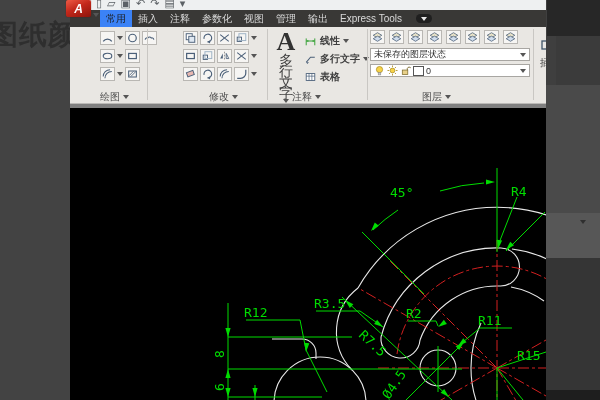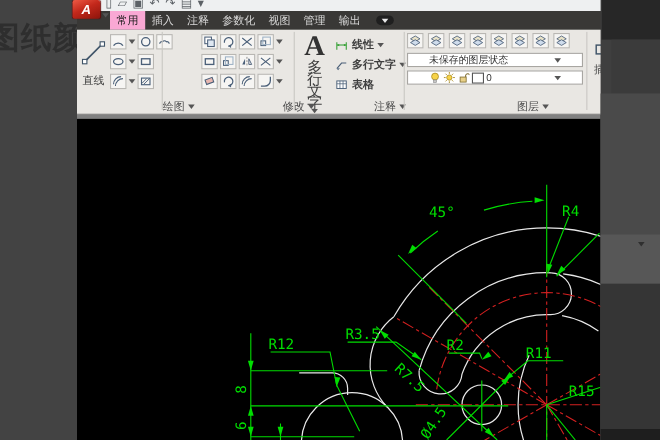--- a/index.html
+++ b/index.html
@@ -12,34 +12,34 @@
   .qat{position:absolute;left:26px;top:-4px;display:flex;gap:5px;color:#5c6166;font-size:11px;line-height:14px;}
   .qat span{display:inline-block;}
   #logo{position:absolute;left:66px;top:0;width:25px;height:17px;z-index:6;border-radius:2px;
         background:linear-gradient(155deg,#ef5a45 0%,#c3281b 45%,#8d140b 100%);
         color:#fff;font-weight:bold;font-style:italic;font-size:12px;display:flex;align-items:center;justify-content:center;
         box-shadow:0 0 1px #600;}
   #logo-caret{position:absolute;left:93px;top:3px;z-index:6;}
   
   #tabrow{position:absolute;left:70px;top:10px;width:486px;height:17px;background:#39383б;background:#393836;display:flex;align-items:stretch;padding-left:30px;box-sizing:border-box;}
   .tab{color:#d9d9d9;font-size:10px;padding:0 6px;display:flex;align-items:center;cursor:default;white-space:nowrap;}
-  .tab.active{background:#f9a8d4;color:#1b1b1b;}
+  .tab.active{background:#3b82f6;color:#1b1b1b;}
   .ribbon-toggle{margin-left:8px;align-self:center;width:16px;height:9px;border-radius:5px;background:#1f1f1f;display:flex;align-items:center;justify-content:center;}
   
   #ribbon{position:absolute;left:70px;top:27px;width:486px;height:77px;background:#e9e7e3;overflow:hidden;border-bottom:1px solid #bdbbb8;box-sizing:border-box;}
   .sep{position:absolute;top:2px;height:71px;width:1px;background:#c9c7c3;}
-  .plabel{position:absolute;top:64px;height:12px;font-size:10px;color:#4c4c4c;display:flex;align-items:center;gap:3px;margin-left:48px;}
+  .plabel{position:absolute;top:64px;height:12px;font-size:10px;color:#4c4c4c;display:flex;align-items:center;gap:3px;}
   .caret{width:0;height:0;border-left:3px solid transparent;border-right:3px solid transparent;border-top:4px solid #555;display:inline-block;}
   .caret.w{border-top-color:#e8e8e8;}
   .bigbtn{position:absolute;display:flex;flex-direction:column;align-items:center;font-size:10px;color:#3f3f3f;}
   .mi{width:15px;height:14px;background:#f6f5f3;border:1px solid #b9b7b3;box-sizing:border-box;display:flex;align-items:center;justify-content:center;}
   .mrow{position:absolute;display:flex;gap:2px;align-items:center;}
   .arow{position:absolute;display:flex;gap:3px;align-items:center;font-size:10px;color:#3f3f3f;white-space:nowrap;font-weight:bold;}
   .combo{position:absolute;height:13px;background:#fff;border:1px solid #a8a6a2;box-sizing:border-box;font-size:9px;color:#333;
-         display:flex;align-items:center;padding:0 19px;justify-content:space-between;}
+         display:flex;align-items:center;padding:0 3px;justify-content:space-between;}
   .lyr-ic{display:flex;gap:2px;align-items:center;}
   .swatch{width:9px;height:8px;background:#fff;border:1px solid #555;}
   #mtextA{font-family:"Liberation Serif",serif;font-size:26px;font-weight:bold;color:#333;line-height:26px;}
   .mtext-lbl{font-size:14px;color:#3f3f3f;text-align:center;line-height:11px;width:24px;}
   
   #canvas-border{position:absolute;left:70px;top:104px;width:476px;height:4px;background:#808080;}
   #cad{position:absolute;left:70px;top:108px;}
   
   .rs{position:absolute;}
   text{font-family:"DejaVu Sans Mono",monospace;}
@@ -66,20 +66,21 @@
   <div id="logo-caret"><i class="caret"></i></div>
 
   <div id="tabrow">
     <div class="tab active">常用</div>
     <div class="tab">插入</div>
     <div class="tab">注释</div>
     <div class="tab">参数化</div>
     <div class="tab">视图</div>
     <div class="tab">管理</div>
     <div class="tab">输出</div>
+    <div class="tab">Express Tools</div>
     <div class="ribbon-toggle">
         <i class="caret w"></i>
       </div>
   </div>
 
   <div id="ribbon">
     <svg width="0" height="0" style="position:absolute">
       <defs>
         <symbol id="s-arc" viewBox="0 0 14 14">
             <path d="M2 11 A6 6 0 0 1 12 11" fill="none" stroke="#4a5f78" stroke-width="1.4"></path>
@@ -167,26 +168,20 @@
             <rect x="2.5" y="5.5" width="6" height="5" fill="#e8d089" stroke="#7c6a2c" stroke-width="0.8"></rect>
             <path d="M8 5.5 V3.6 A2.2 2.2 0 0 1 12 3.6" fill="none" stroke="#7c6a2c" stroke-width="1"></path>
           </symbol>
         <symbol id="s-insertblk" viewBox="0 0 22 22">
             <rect x="3" y="8" width="10" height="8" fill="none" stroke="#3f5468" stroke-width="1.3"></rect>
             <circle cx="14" cy="14" r="5" fill="#eee" stroke="#3f5468" stroke-width="1.3"></circle>
           </symbol>
       </defs>
     </svg>
 
-    <div class="bigbtn" style="left:2px;top:3px;width:26px;">
-      <svg width="24" height="36" viewBox="0 0 24 24">
-          <use href="#s-line"></use>
-        </svg>
-      <span>直线</span>
-    </div>
     <div class="mrow" style="left:30px;top:4px;">
       <span class="mi">
           <svg width="13" height="12">
             <use href="#s-arc"></use>
           </svg>
         </span>
         <i class="caret"></i>
       <span class="mi">
           <svg width="13" height="12">
             <use href="#s-circ"></use>

